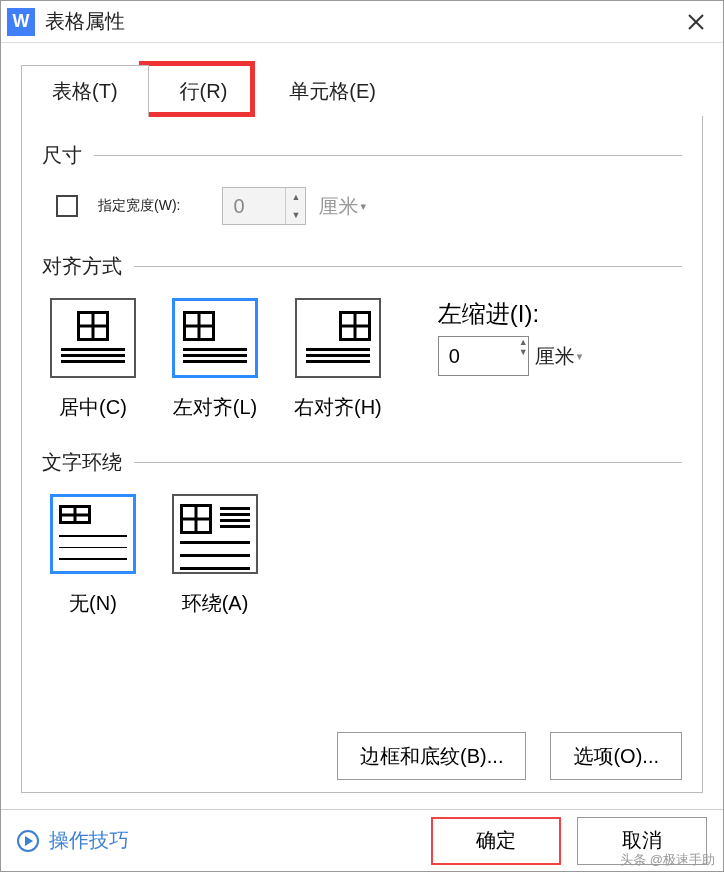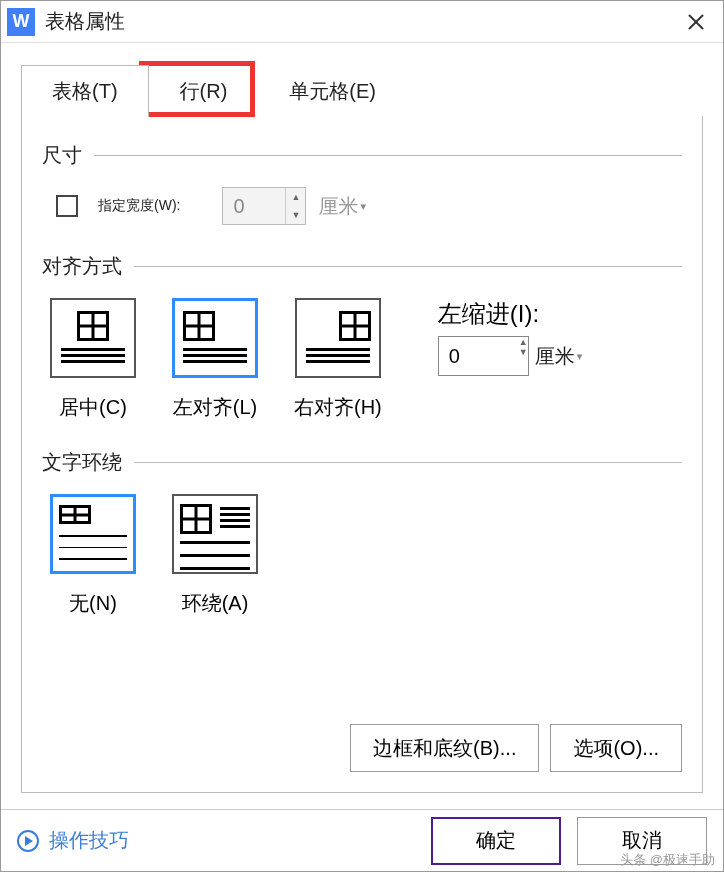--- a/index.html
+++ b/index.html
@@ -56,28 +56,28 @@
 .wrap-icon.none .table-glyph::after { content: ''; position: absolute; top: 50%; left: 0; right: 0; height: 3px; background: #000; transform: translateY(-50%);}
 .wrap-icon.none .line { height: 3px; background: #000; margin: 3px 0; }
 .wrap-icon.around { flex-direction: row; flex-wrap: wrap; align-content: flex-start; }
 .wrap-icon.around .table-glyph { width: 32px; height: 30px; border: 3px solid #000; position: relative; }
 .wrap-icon.around .table-glyph::before { content: ''; position: absolute; left: 50%; top: 0; bottom: 0; width: 3px; background: #000; transform: translateX(-50%);}
 .wrap-icon.around .table-glyph::after { content: ''; position: absolute; top: 50%; left: 0; right: 0; height: 3px; background: #000; transform: translateY(-50%);}
 .wrap-icon.around .side-lines { flex: 1; margin-left: 4px; }
 .wrap-icon.around .side-lines .line, .wrap-icon.around .full-line { height: 3px; background: #000; margin: 3px 0; }
 .wrap-icon.around .full-line { width: 100%; }
 .position-btn { position: absolute; right: 20px; bottom: 180px; width: 140px; height: 46px; border: 1px solid #ccc; background: #f5f5f5; color: #aaa; font-size: 20px; cursor: not-allowed; }
-.bottom-buttons { position: absolute; right: 20px; bottom: 20px; display: flex; gap: 11px; padding-left: 48px; }
+.bottom-buttons { position: absolute; right: 20px; bottom: 12px; display: flex; gap: 24px; padding-left: 48px; }
 .btn { height: 48px; padding: 0 22px; border: 1px solid #999; background: #fff; font-size: 20px; cursor: pointer; }
 .footer { height: 62px; border-top: 1px solid #ccc; display: flex; align-items: center; padding: 0 16px; gap: 10px; background: #fff; }
 .footer .play-icon { width: 22px; height: 22px; border: 2px solid #3a7fd5; border-radius: 50%; display: flex; align-items: center; justify-content: center; }
 .footer .play-icon::after { content: ''; border-left: 8px solid #3a7fd5; border-top: 5px solid transparent; border-bottom: 5px solid transparent; margin-left: 2px; }
 .footer-link { color: #3a7fd5; font-size: 20px; cursor: pointer; }
 .footer-right { flex: 1; display: flex; justify-content: flex-end; gap: 16px; }
-.footer .btn.primary { border: 2px solid #4c1d95; font-weight: 500; width: 130px; }
+.footer .btn.primary { border: 2px solid #ef4444; font-weight: 500; width: 130px; }
 .footer .btn.secondary { width: 130px; }
 .watermark { position: absolute; right: 8px; bottom: 2px; font-size: 13px; color: #999; }
 </style>
 </head>
 <body>
 
 <div class="window">
   <div class="titlebar">
     <div class="app-icon">W</div>
     <div class="title-text">表格属性</div>

